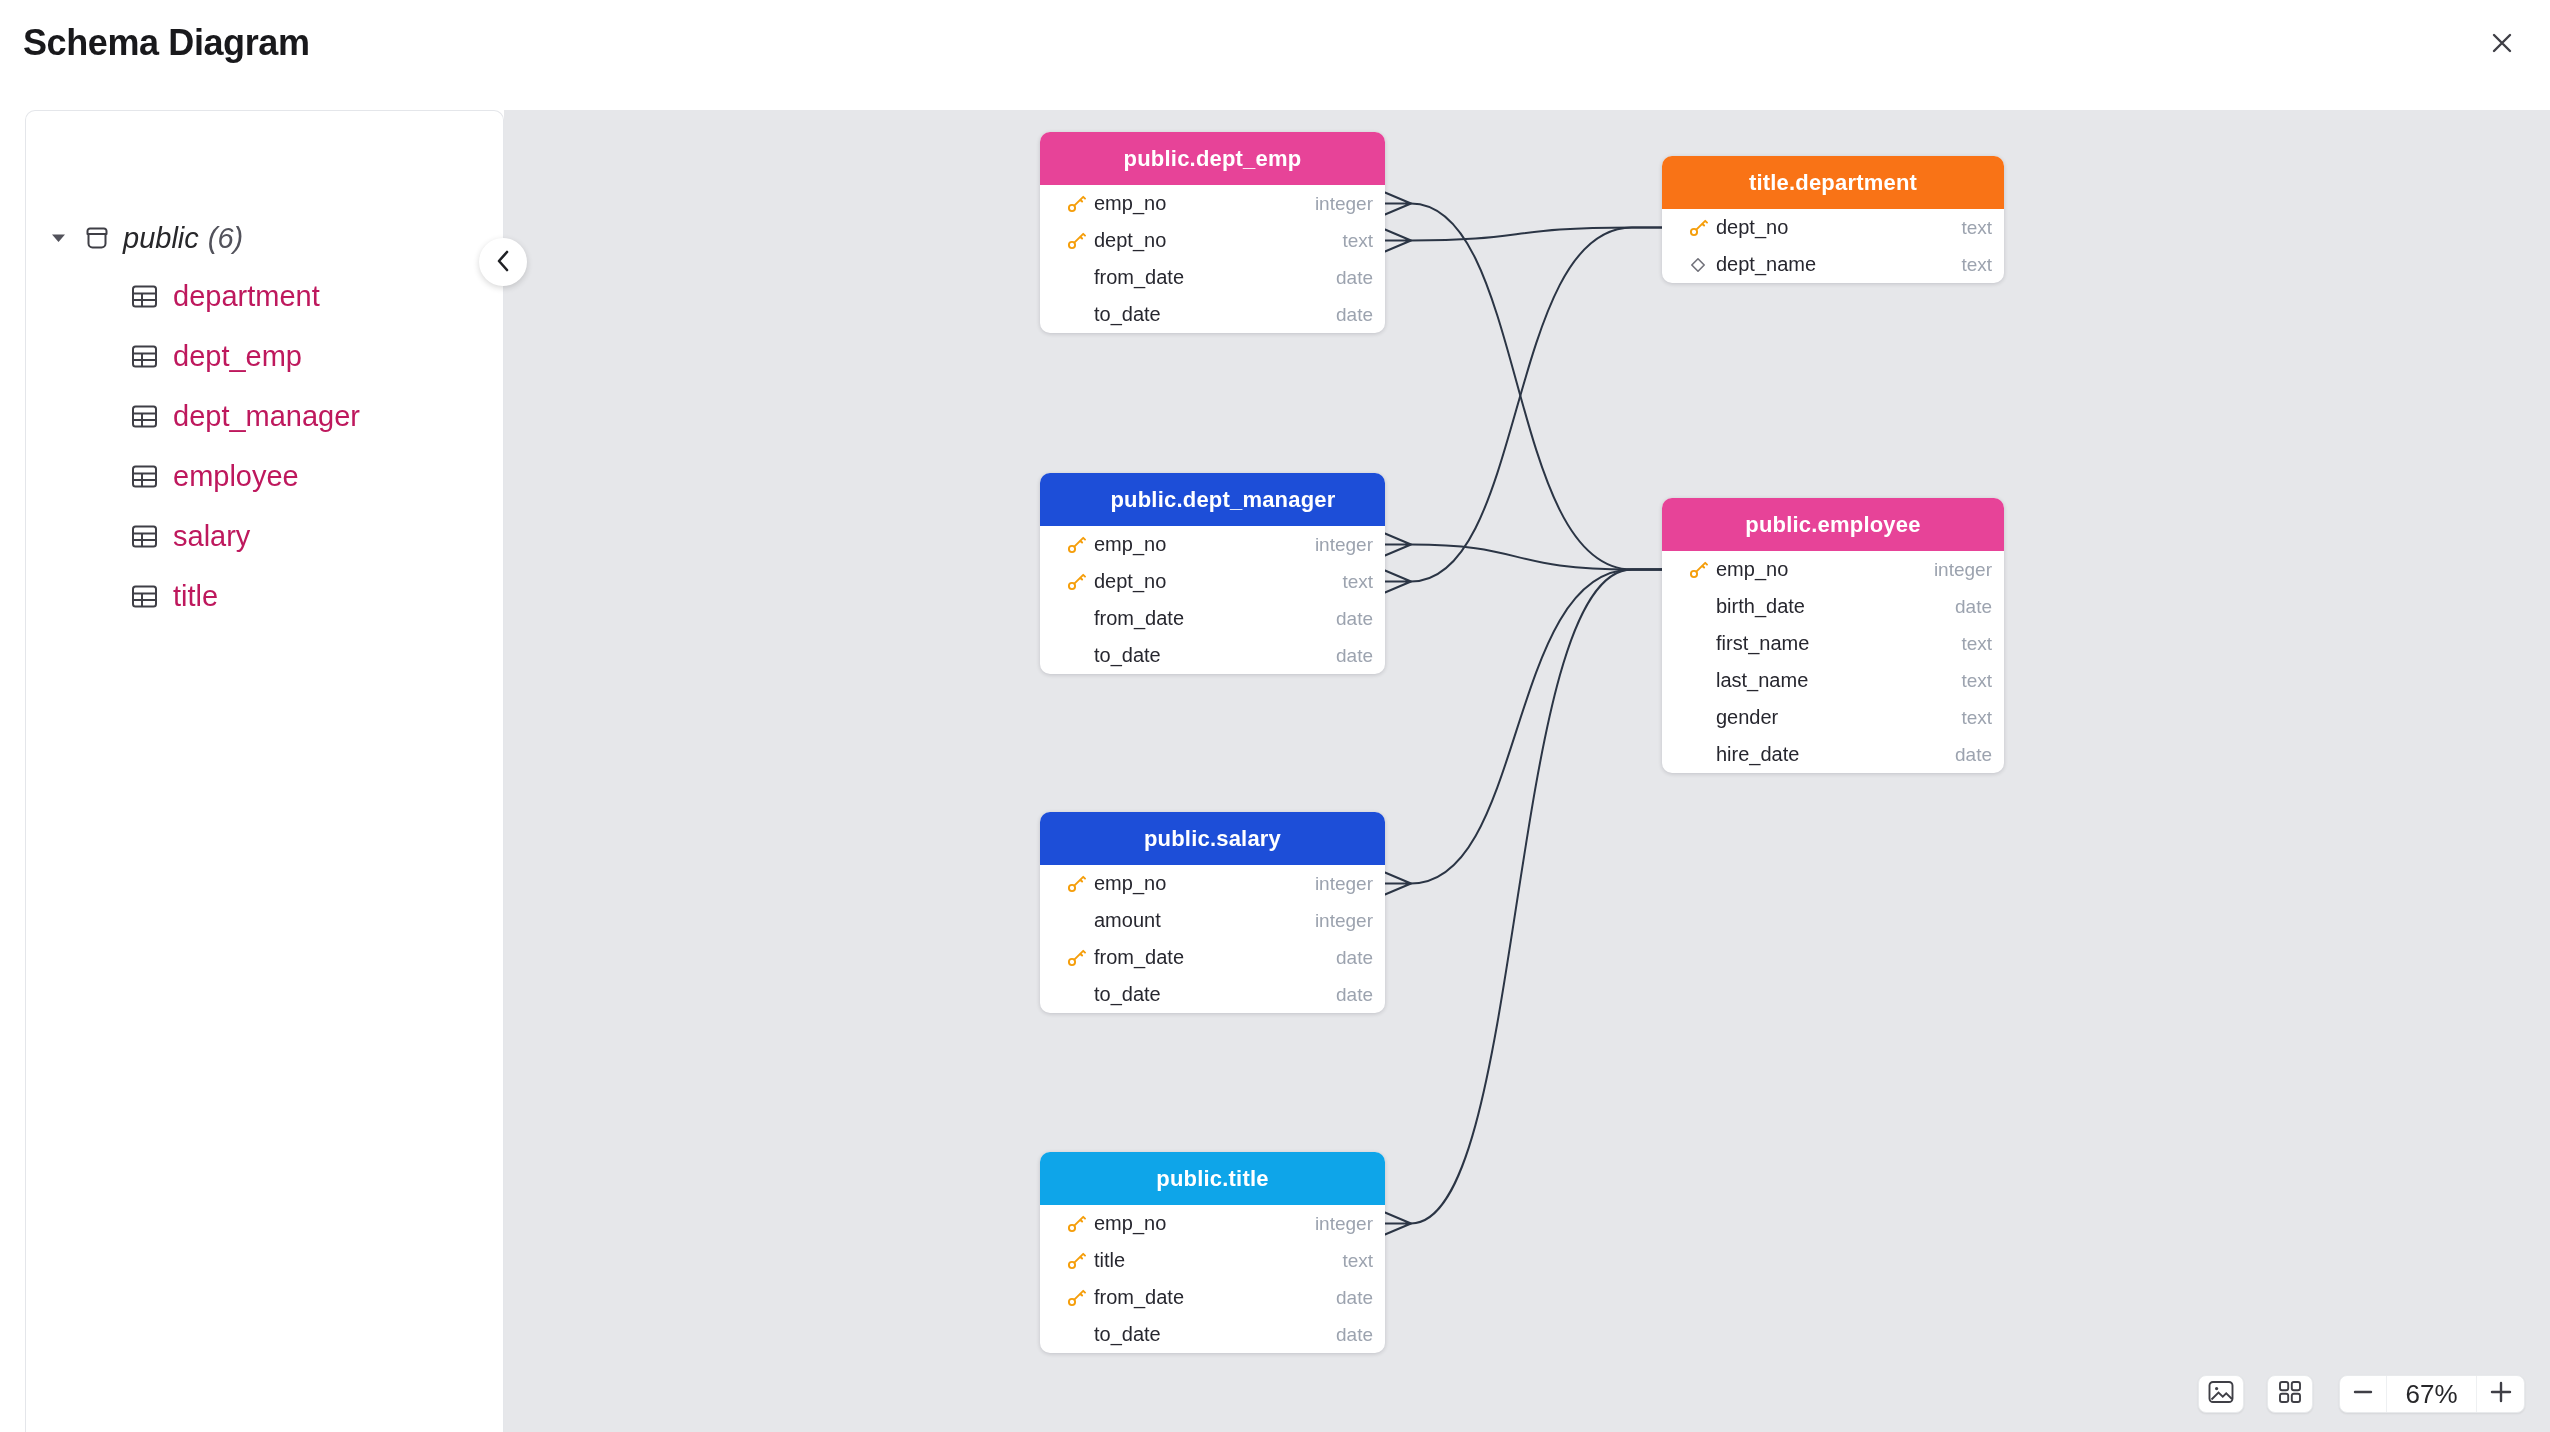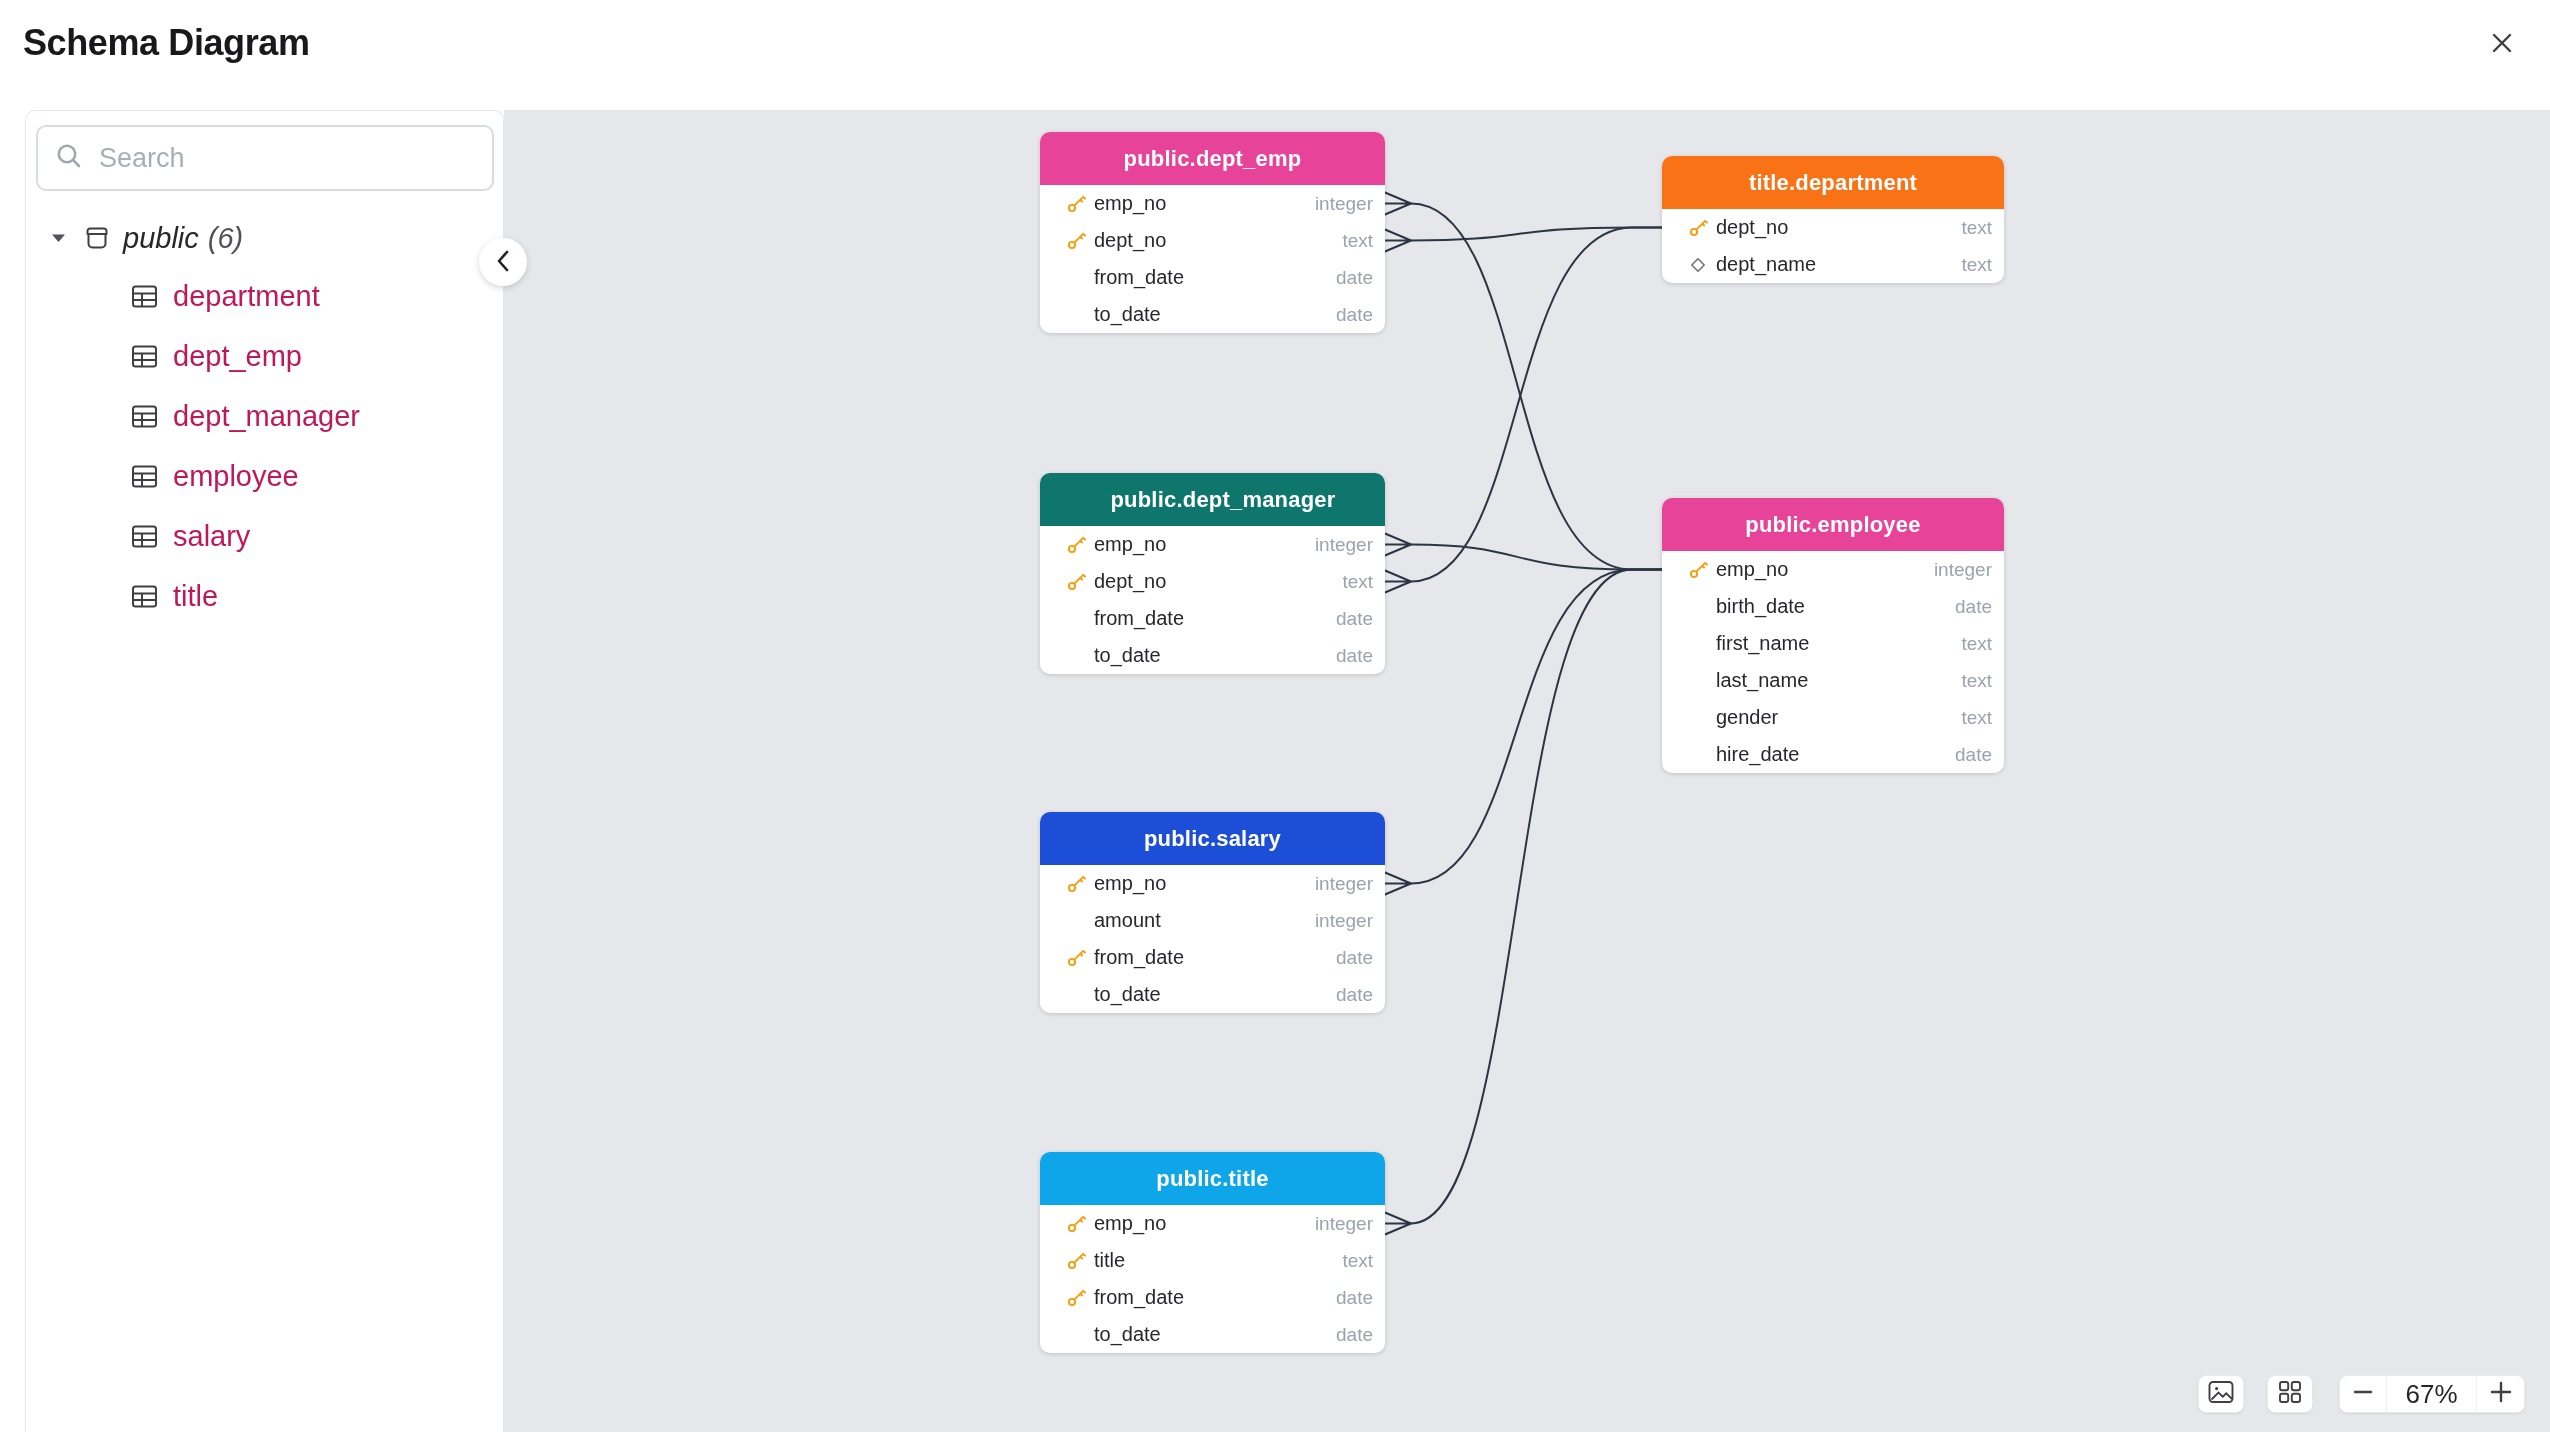--- a/index.html
+++ b/index.html
@@ -157,21 +157,21 @@
           <span class="row-icon">
             <svg width="16" height="16" viewBox="0 0 16 16" fill="none" stroke="#71717A" stroke-width="1.6" stroke-linejoin="round">
               <path d="M8 1.8 L14.2 8 L8 14.2 L1.8 8 Z"></path>
             </svg>
           </span>
           <span class="row-name">dept_name</span>
           <span class="row-type">text</span>
         </div>
       </div>
       <div class="node" style="left: 1040px; top: 473px; width: 345px;">
-        <div class="node-header" style="background: #0f766e; padding-left: 21px;">public.dept_manager</div>
+        <div class="node-header" style="background: #1d4ed8; padding-left: 21px;">public.dept_manager</div>
         <div class="node-row">
           <span class="row-icon">
             <svg width="19" height="19" viewBox="0 0 19 19" fill="none" stroke="#F59E0B" stroke-width="1.9" stroke-linecap="round" stroke-linejoin="round">
               <circle cx="5" cy="14" r="3.1"></circle>
               <path d="M7.3 11.7 L16.2 2.8 M16.2 2.8 L18 4.6 M13.3 5.7 L15.1 7.5"></path>
             </svg>
           </span>
           <span class="row-name">emp_no</span>
           <span class="row-type">integer</span>
         </div>
@@ -301,29 +301,20 @@
         </div>
         <div class="node-row">
           <span class="row-icon"></span>
           <span class="row-name">to_date</span>
           <span class="row-type">date</span>
         </div>
       </div>
     </div>
 
   <div class="sidebar">
-    <div class="search-box">
-      <span>
-        <svg width="30" height="30" viewBox="0 0 30 30" fill="none">
-          <circle cx="13" cy="13" r="8.2" stroke="#A1A7B0" stroke-width="2.6"></circle>
-          <path d="M19.2 19.2 L25 25" stroke="#A1A7B0" stroke-width="2.6" stroke-linecap="round"></path>
-        </svg>
-      </span>
-      <input type="text" placeholder="Search" style="">
-    </div>
 
     <div class="schema-row">
       <span class="caret">
         <svg width="15" height="10" viewBox="0 0 15 10">
             <path d="M1 1.5 L14 1.5 L7.5 9 Z" fill="#52525B"></path>
           </svg>
       </span>
       <span class="schema-icon">
         <svg width="28" height="28" viewBox="0 0 28 28" fill="none" stroke="#3F3F46" stroke-width="2" stroke-linejoin="round">
           <path d="M7 4.5 h14 a2.5 2.5 0 0 1 2.5 2.5 v3 h-19 v-3 a2.5 2.5 0 0 1 2.5 -2.5 Z"></path>

